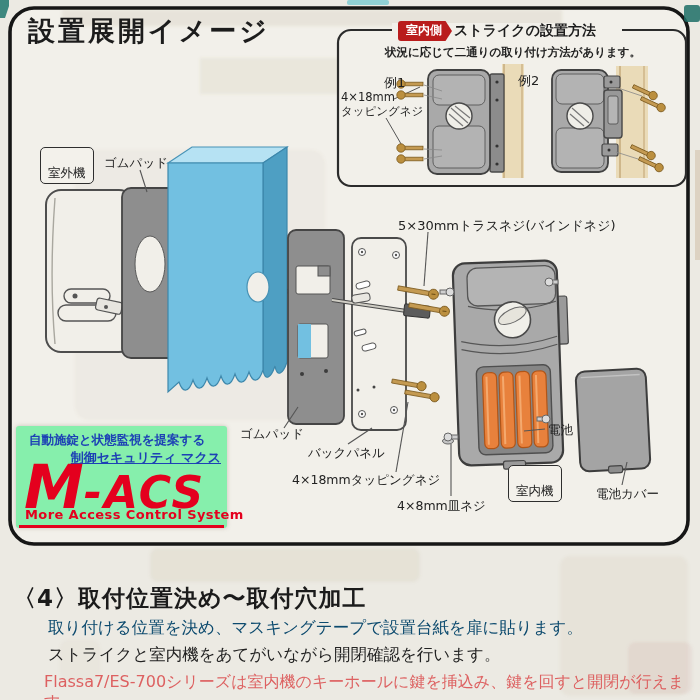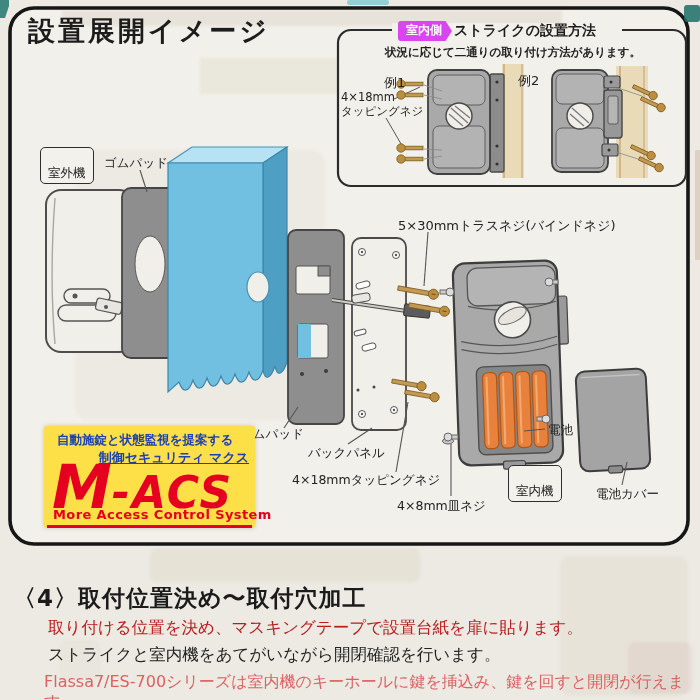--- a/index.html
+++ b/index.html
@@ -4,26 +4,26 @@
 <style>
   html,body{margin:0;padding:0;}
   body{width:700px;height:700px;overflow:hidden;background:#e9e7e0;
        font-family:"DejaVu Sans",sans-serif;}
   #page{position:relative;width:700px;height:700px;background:#eceae3;}
   svg{position:absolute;left:0;top:0;z-index:1;}
   .lbl{position:absolute;z-index:5;color:#222;white-space:pre-line;
        font-family:"DejaVu Sans",sans-serif;line-height:1.25;}
   .boxed{border:1.8px solid #2e2e2e;border-radius:5px;background:#f3f1eb;
          padding:17px 7px 2px;font-size:12.5px;}
-  .badge{background:#d946ef;color:#fff;font-weight:bold;font-size:12px;
+  .badge{background:#b91c1c;color:#fff;font-weight:bold;font-size:12px;
          padding:2px 10px 3px 8px;border-radius:3px;
          clip-path:polygon(0 0,88% 0,100% 50%,88% 100%,0 100%);}
   #logo{position:absolute;left:16px;top:426px;width:211px;height:102px;
-        background:#fde047;z-index:6;border-radius:3px;
-        box-shadow:0 0 4px rgba(120,110,90,.35);margin-left:28px;}
+        background:#86efac;z-index:6;border-radius:3px;
+        box-shadow:0 0 4px rgba(120,110,90,.35);}
   #logo .t1{position:absolute;left:13px;top:6px;font-size:12.5px;font-weight:bold;white-space:nowrap;}
   #logo .t2{position:absolute;right:6px;top:23px;font-size:13px;font-weight:bold;white-space:nowrap;text-decoration:underline;}
   #logo .brand{position:absolute;left:8px;top:26px;display:flex;align-items:baseline;
         font-style:italic;font-weight:bold;white-space:nowrap;}
   #logo .bm{font-size:60px;letter-spacing:0;}
   #logo .br{font-size:44px;letter-spacing:2px;font-style:italic;}
   #logo .sub{position:absolute;left:9px;bottom:6px;font-size:13px;font-weight:bold;
         letter-spacing:.4px;white-space:nowrap;}
   #logo .bar{position:absolute;left:3px;right:3px;bottom:0;height:3.5px;}
 </style>
@@ -325,17 +325,17 @@
     <div class="t2" style="color:#1d41b5;">制御セキュリティ マクス</div>
     <div class="brand" style="color:#e4001e;">
       <span class="bm">M</span>
         <span class="br">-ACS</span>
     </div>
     <div class="sub" style="color:#e4001e;">More Access Control System</div>
     <div class="bar" style="background:#e4001e;"></div>
   </div>
 
   <div class="lbl" style="left:13px;top:584px;font-size:23px;font-weight:600;letter-spacing:1px;color:#1b1b1b;">〈4〉取付位置決め〜取付穴加工</div>
-  <div class="lbl" style="left:48px;top:618px;font-size:16.5px;color:#b91c1c;">取り付ける位置を決め、マスキングテープで設置台紙を扉に貼ります。</div>
+  <div class="lbl" style="left:48px;top:618px;font-size:16.5px;color:#0c4a6e;">取り付ける位置を決め、マスキングテープで設置台紙を扉に貼ります。</div>
   <div class="lbl" style="left:48px;top:645px;font-size:16.5px;color:#222;">ストライクと室内機をあてがいながら開閉確認を行います。</div>
   <div class="lbl" style="left:44px;top:672px;font-size:16px;font-weight:500;color:#dd6161;">Flassa7/ES-700シリーズは室内機のキーホールに鍵を挿込み、鍵を回すと開閉が行えます。</div>
 
 </div>
 
 </body></html>

